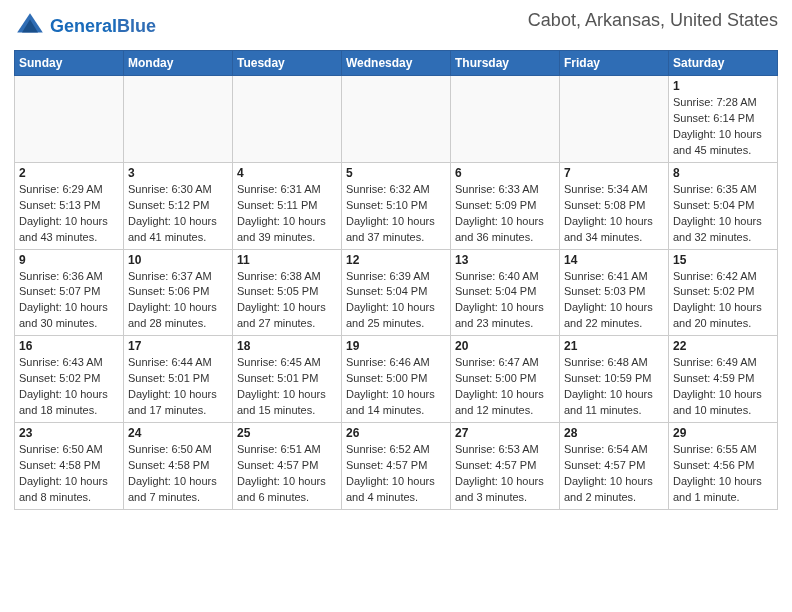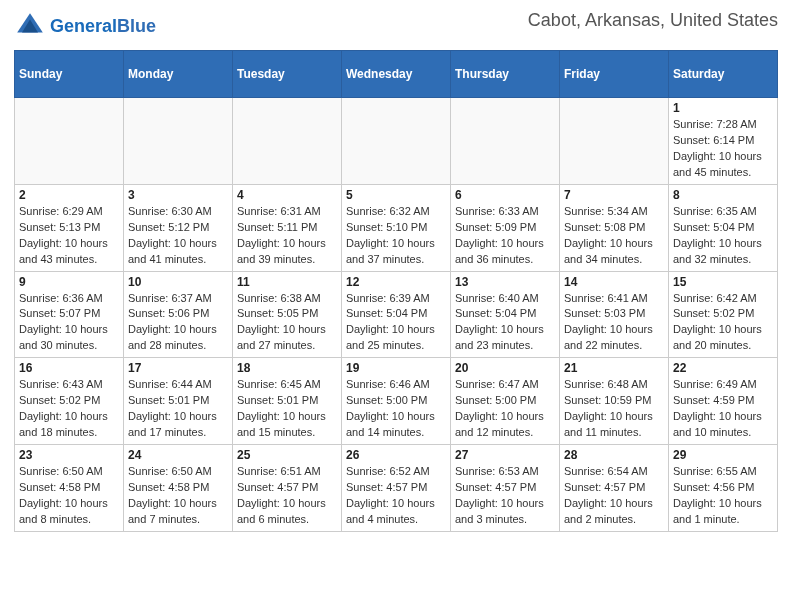--- a/index.html
+++ b/index.html
@@ -57,21 +57,21 @@
     .calendar {
       width: 100%;
       border-collapse: collapse;
       table-layout: fixed;
     }
     .calendar thead th {
       background: #2f6db5;
       color: #fff;
       font-size: 12px;
       font-weight: bold;
-      padding: 16px 4px;
+      padding: 5px 4px;
       border: 1px solid #2a5e9e;
       text-align: left;
     }
     .calendar tbody td {
       border: 1px solid #ccc;
       vertical-align: top;
       padding: 3px 4px;
       font-size: 10.5px;
       color: #333;
       width: calc(100% / 7);

